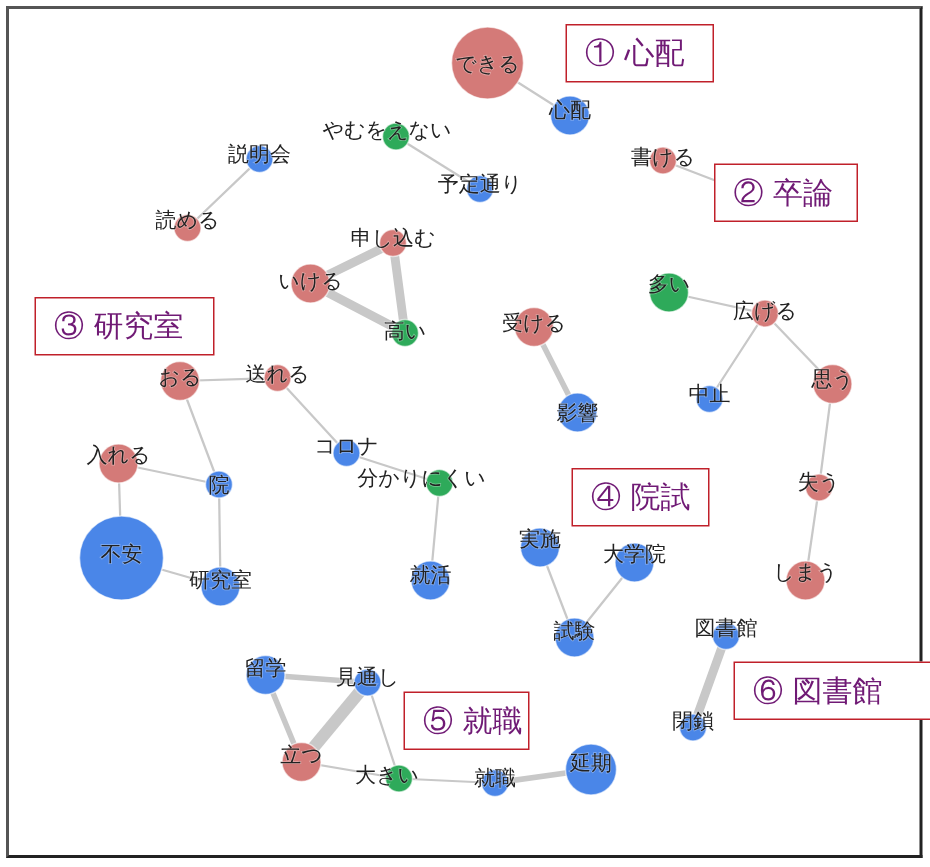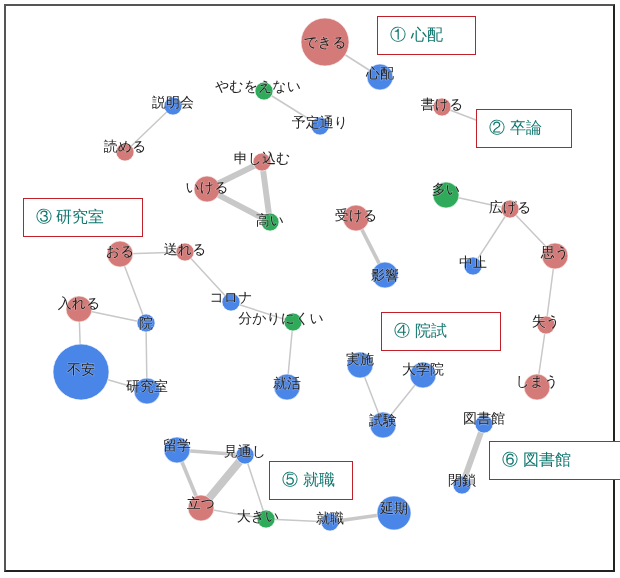--- a/index.html
+++ b/index.html
@@ -3,22 +3,22 @@
 <meta charset="utf-8">
 <style>
   html, body { margin: 0; padding: 0; background: #ffffff; }
   body { width: 620px; height: 578px; position: relative; overflow: hidden;
          font-family: "DejaVu Sans", "Liberation Sans", sans-serif; }
   #frame { position: absolute; left: 4px; top: 4px; width: 611px; height: 568px;
            border: 2px solid #555555; border-right-color: #222; border-bottom-color: #222;
            box-sizing: border-box; background: #fff; }
   #net { position: absolute; left: 0; top: 0; }
   .node-label { font-size: 14px; fill: #222; paint-order: stroke; stroke: rgba(255,255,255,0.35); stroke-width: 1px; }
-  .cat-box { position: absolute; border: 1.5px solid #c0202a; background: #fff; color: #0f766e;
-             font-family: "DejaVu Serif", "Liberation Serif", serif; font-size: 16px;
+  .cat-box { position: absolute; border: 1.5px solid #c0202a; background: #fff; color: #701a75;
+             font-family: "DejaVu Serif", "Liberation Serif", serif; font-size: 20px;
              display: flex; align-items: center; box-sizing: border-box; padding-left: 12px; white-space: pre; }
 </style>
 </head>
 <body>
 
 <div id="frame"></div>
 
 <svg id="net" width="620" height="578">
   <g id="edges">
       <line x1="325" y1="42" x2="380" y2="77" stroke="#c8c8c8" stroke-width="1.5" stroke-linecap="round"></line>
@@ -209,16 +209,16 @@
       </g>
       <g>
         <circle cx="394" cy="513" r="17" fill="#4a86e8" stroke="rgba(255,255,255,0.6)" stroke-width="1"></circle>
         <text x="394" y="513" text-anchor="middle" class="node-label">延期</text>
       </g>
     </g>
 </svg>
 
 <div class="cat-box" id="cat-1" style="left:377px; top:16px; width:99px; height:39px;">① 心配</div>
 <div class="cat-box" id="cat-2" style="left:476px; top:74px; width:96px; height:39px;margin-top:35px;">② 卒論</div>
-<div class="cat-box" id="cat-3" style="left:23px; top:198px; width:120px; height:39px;font-family:Liberation Serif, serif;">③ 研究室</div>
-<div class="cat-box" id="cat-4" style="left:381px; top:312px; width:120px; height:39px;">④ 院試</div>
+<div class="cat-box" id="cat-3" style="left:23px; top:198px; width:120px; height:39px;">③ 研究室</div>
+<div class="cat-box" id="cat-4" style="left:381px; top:312px; width:92px; height:39px;">④ 院試</div>
 <div class="cat-box" id="cat-5" style="left:269px; top:461px; width:84px; height:39px;">⑤ 就職</div>
 <div class="cat-box" id="cat-6" style="left:489px; top:441px; width:135px; height:39px;">⑥ 図書館</div>
 
 </body></html>

